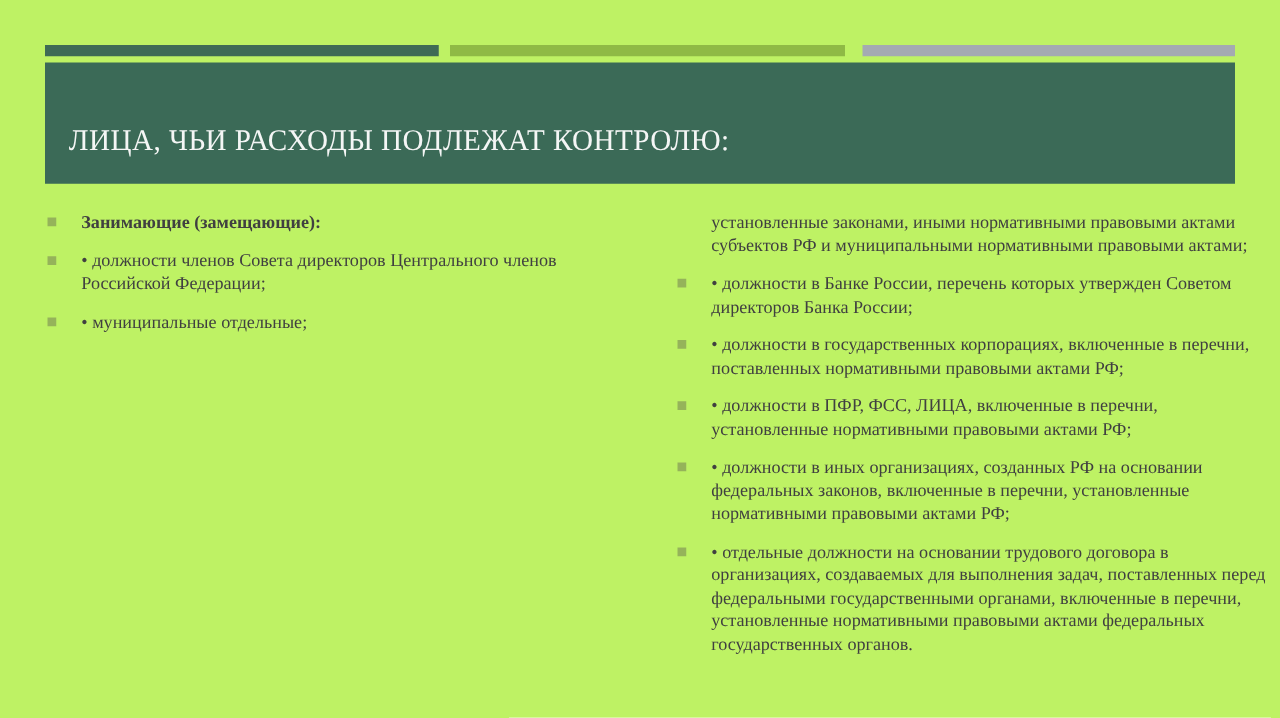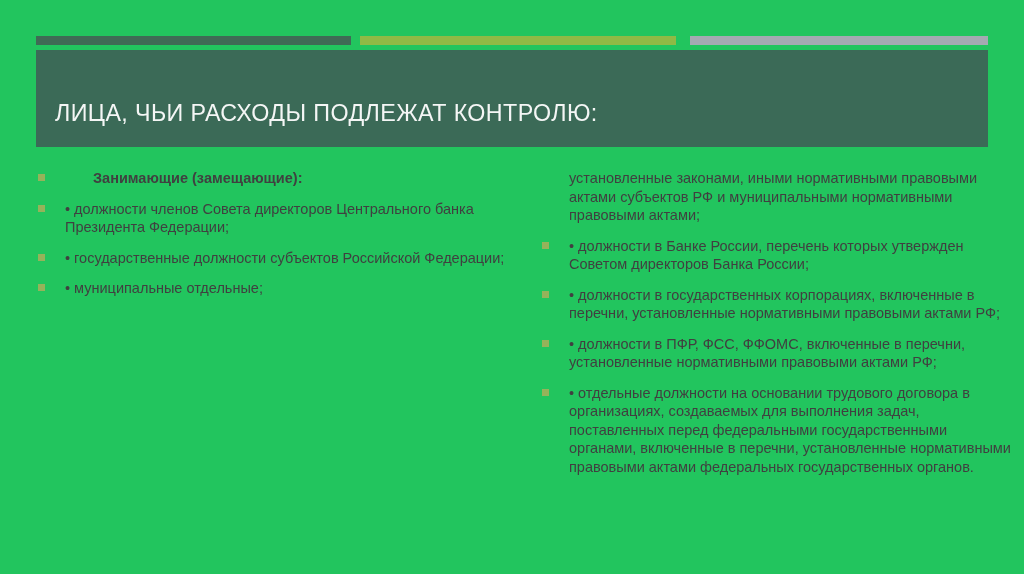--- a/index.html
+++ b/index.html
@@ -5,21 +5,22 @@
   html, body { margin: 0; padding: 0; }
   body {
     width: 1024px; height: 574px;
     background: #ffffff;
     font-family: "Liberation Sans", sans-serif;
     overflow: hidden;
   }
   .slide {
     position: relative;
     width: 1024px; height: 574px;
-    background: #22c55e;
+    background: #bef264;
+    font-family: Liberation Serif, serif;
   }
 
   
   .top-bars {
     position: absolute;
     left: 36px; top: 36px;
     width: 952px; height: 9px;
     display: flex;
   }
   .bar { height: 9px; }
@@ -70,21 +71,21 @@
     width: 7px; height: 7px;
     background: var(--bullet);
   }
   .item-text {
     font-size: 14.5px;
     line-height: 18.5px;
     color: #404040;
   }
   .col-left  .item-text { width: 440px; }
   .col-right .item-text { width: 447px; }
-  .item.bold .item-text { font-weight: 700; margin-left: 28px; }
+  .item.bold .item-text { font-weight: 700; }
 </style>
 </head>
 <body>
 
 <div class="slide">
 
   <div class="top-bars">
     <div class="bar bar-1"></div>
     <div class="bar bar-2"></div>
     <div class="bar bar-3"></div>
@@ -100,27 +101,21 @@
       <div class="item bold">
         <span class="bullet-cell">
             <span class="bullet-square"></span>
           </span>
         <span class="item-text">Занимающие (замещающие):</span>
       </div>
       <div class="item">
         <span class="bullet-cell">
             <span class="bullet-square"></span>
           </span>
-        <span class="item-text">• должности членов Совета директоров Центрального банка Президента Федерации;</span>
-      </div>
-      <div class="item">
-        <span class="bullet-cell">
-            <span class="bullet-square"></span>
-          </span>
-        <span class="item-text">• государственные должности субъектов Российской Федерации;</span>
+        <span class="item-text">• должности членов Совета директоров Центрального членов Российской Федерации;</span>
       </div>
       <div class="item">
         <span class="bullet-cell">
             <span class="bullet-square"></span>
           </span>
         <span class="item-text">• муниципальные отдельные;</span>
       </div>
     </div>
 
     <div class="col col-right">
@@ -131,27 +126,33 @@
       <div class="item">
         <span class="bullet-cell">
             <span class="bullet-square"></span>
           </span>
         <span class="item-text">• должности в Банке России, перечень которых утвержден Советом директоров Банка России;</span>
       </div>
       <div class="item">
         <span class="bullet-cell">
             <span class="bullet-square"></span>
           </span>
-        <span class="item-text">• должности в государственных корпорациях, включенные в перечни, установленные нормативными правовыми актами РФ;</span>
+        <span class="item-text">• должности в государственных корпорациях, включенные в перечни, поставленных нормативными правовыми актами РФ;</span>
       </div>
       <div class="item">
         <span class="bullet-cell">
             <span class="bullet-square"></span>
           </span>
-        <span class="item-text">• должности в ПФР, ФСС, ФФОМС, включенные в перечни, установленные нормативными правовыми актами РФ;</span>
+        <span class="item-text">• должности в ПФР, ФСС, ЛИЦА, включенные в перечни, установленные нормативными правовыми актами РФ;</span>
+      </div>
+      <div class="item">
+        <span class="bullet-cell">
+            <span class="bullet-square"></span>
+          </span>
+        <span class="item-text">• должности в иных организациях, созданных РФ на основании федеральных законов, включенные в перечни, установленные нормативными правовыми актами РФ;</span>
       </div>
       <div class="item">
         <span class="bullet-cell">
             <span class="bullet-square"></span>
           </span>
         <span class="item-text">• отдельные должности на основании трудового договора в организациях, создаваемых для выполнения задач, поставленных перед федеральными государственными органами, включенные в перечни, установленные нормативными правовыми актами федеральных государственных органов.</span>
       </div>
     </div>
 
   </div>

